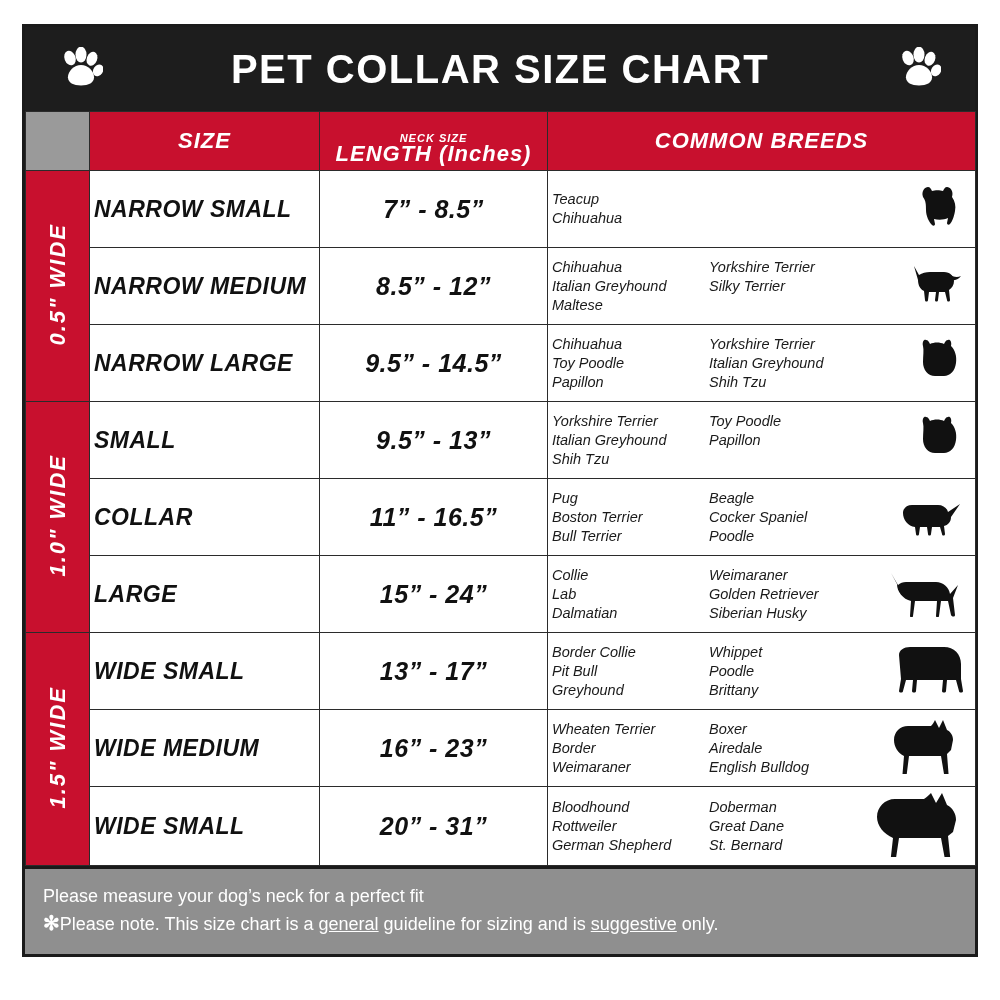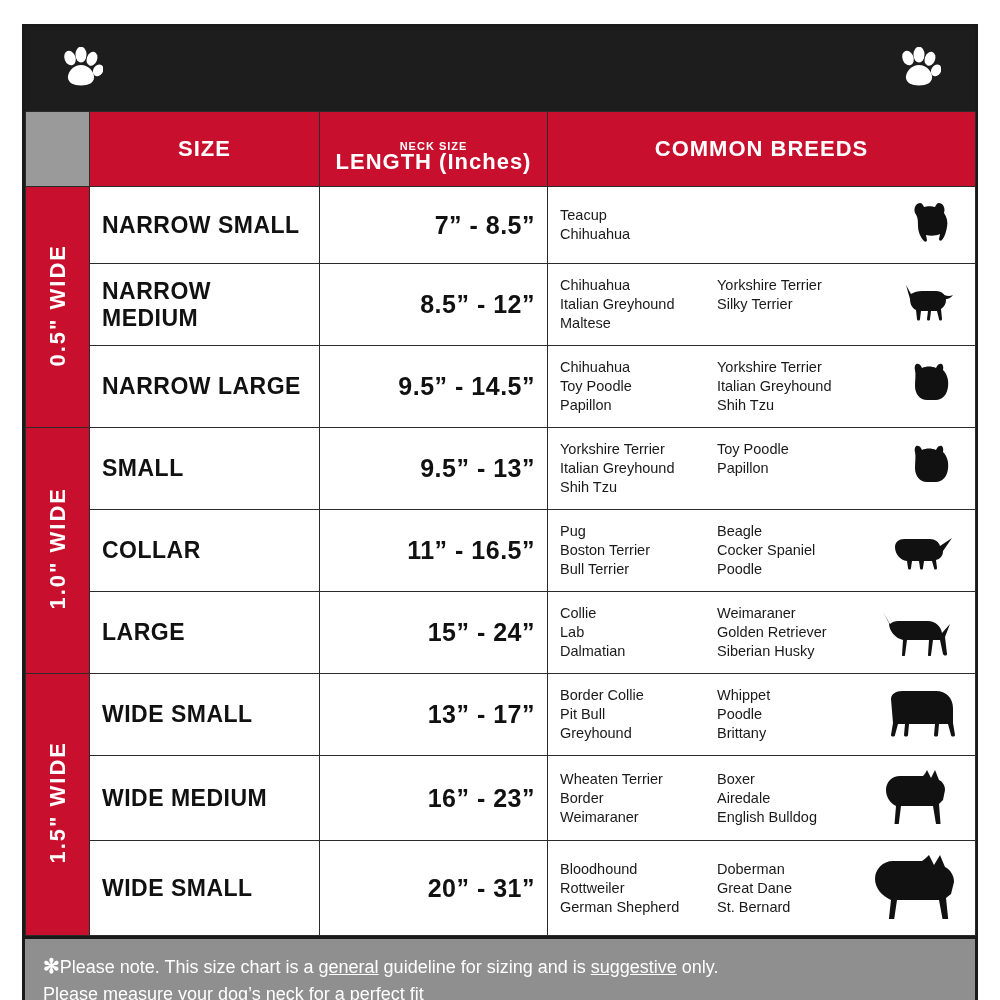--- a/index.html
+++ b/index.html
@@ -41,22 +41,23 @@
   .paw { width: 44px; height: 44px; flex: 0 0 44px; }
 
   
   table.size-table {
     width: 100%;
     border-collapse: collapse;
     table-layout: fixed;
   }
   table.size-table td, table.size-table th {
     border: 1px solid #2b2b2b;
-    padding: 12px;
+    padding: 4px;
     vertical-align: middle;
+    font-style: italic;
   }
   col.c-wide { width: 64px; }
   col.c-size { width: 230px; }
   col.c-len  { width: 228px; }
   col.c-breed{ width: 428px; }
 
   
   .hdr-blank {
     background: #9a9a9a;
     height: 58px;
@@ -102,21 +103,21 @@
     font-size: 23px;
     font-weight: bold;
     letter-spacing: 0.5px;
     color: #111;
     padding-left: 14px;
   }
   .cell-len {
     font-size: 25px;
     font-weight: bold;
     color: #111;
-    text-align: right;
+    text-align: center;
     letter-spacing: 0.5px;
   }
   .cell-breeds {
     padding: 6px 4px 6px 12px;
     position: relative;
   }
   .breed-wrap {
     display: flex;
     align-items: center;
     justify-content: space-between;
@@ -161,20 +162,21 @@
     <div class="header">
       <span class="paw">
         <svg viewBox="0 0 64 64" width="44" height="44" aria-hidden="true">
           <ellipse cx="16" cy="16" rx="8" ry="11" fill="#fff" transform="rotate(-20 16 16)"></ellipse>
           <ellipse cx="32" cy="11" rx="8" ry="11.5" fill="#fff"></ellipse>
           <ellipse cx="48" cy="17" rx="7.5" ry="10.5" fill="#fff" transform="rotate(20 48 17)"></ellipse>
           <ellipse cx="57" cy="34" rx="7" ry="9" fill="#fff" transform="rotate(35 57 34)"></ellipse>
           <path d="M32 26c10 0 19 9 19 18 0 8-8 12-19 12S13 52 13 44c0-9 9-18 19-18z" fill="#fff"></path>
         </svg>
       </span>
+      <div class="header-title">PET COLLAR SIZE CHART</div>
       <span class="paw">
         <svg viewBox="0 0 64 64" width="44" height="44" aria-hidden="true">
           <ellipse cx="16" cy="16" rx="8" ry="11" fill="#fff" transform="rotate(-20 16 16)"></ellipse>
           <ellipse cx="32" cy="11" rx="8" ry="11.5" fill="#fff"></ellipse>
           <ellipse cx="48" cy="17" rx="7.5" ry="10.5" fill="#fff" transform="rotate(20 48 17)"></ellipse>
           <ellipse cx="57" cy="34" rx="7" ry="9" fill="#fff" transform="rotate(35 57 34)"></ellipse>
           <path d="M32 26c10 0 19 9 19 18 0 8-8 12-19 12S13 52 13 44c0-9 9-18 19-18z" fill="#fff"></path>
         </svg>
       </span>
     </div>
@@ -399,20 +401,20 @@
                   <path d="M62 2l5 10 6-10 5 12c6 3 9 9 9 15l-3 12-5 4 3 29c0 2-5 2-5 0l-5-27H30l-4 27c0 2-5 2-5 0l3-27c-9-4-16-12-16-21 0-10 8-18 18-18h29c3-2 5-4 7-6z" fill="#111"></path>
                 </svg>
               </span>
             </div>
           </td>
         </tr>
       </tbody>
     </table>
 
     <div class="note">
+      <div>Please measure your dog’s neck for a perfect fit</div>
       <div>
         <span class="star">✻</span><span>Please note. This size chart is a </span><u>general</u><span> guideline for sizing and is </span><u>suggestive</u><span> only.</span>
       </div>
-      <div>Please measure your dog’s neck for a perfect fit</div>
     </div>
 
   </div>
 </div>
 
 </body></html>

